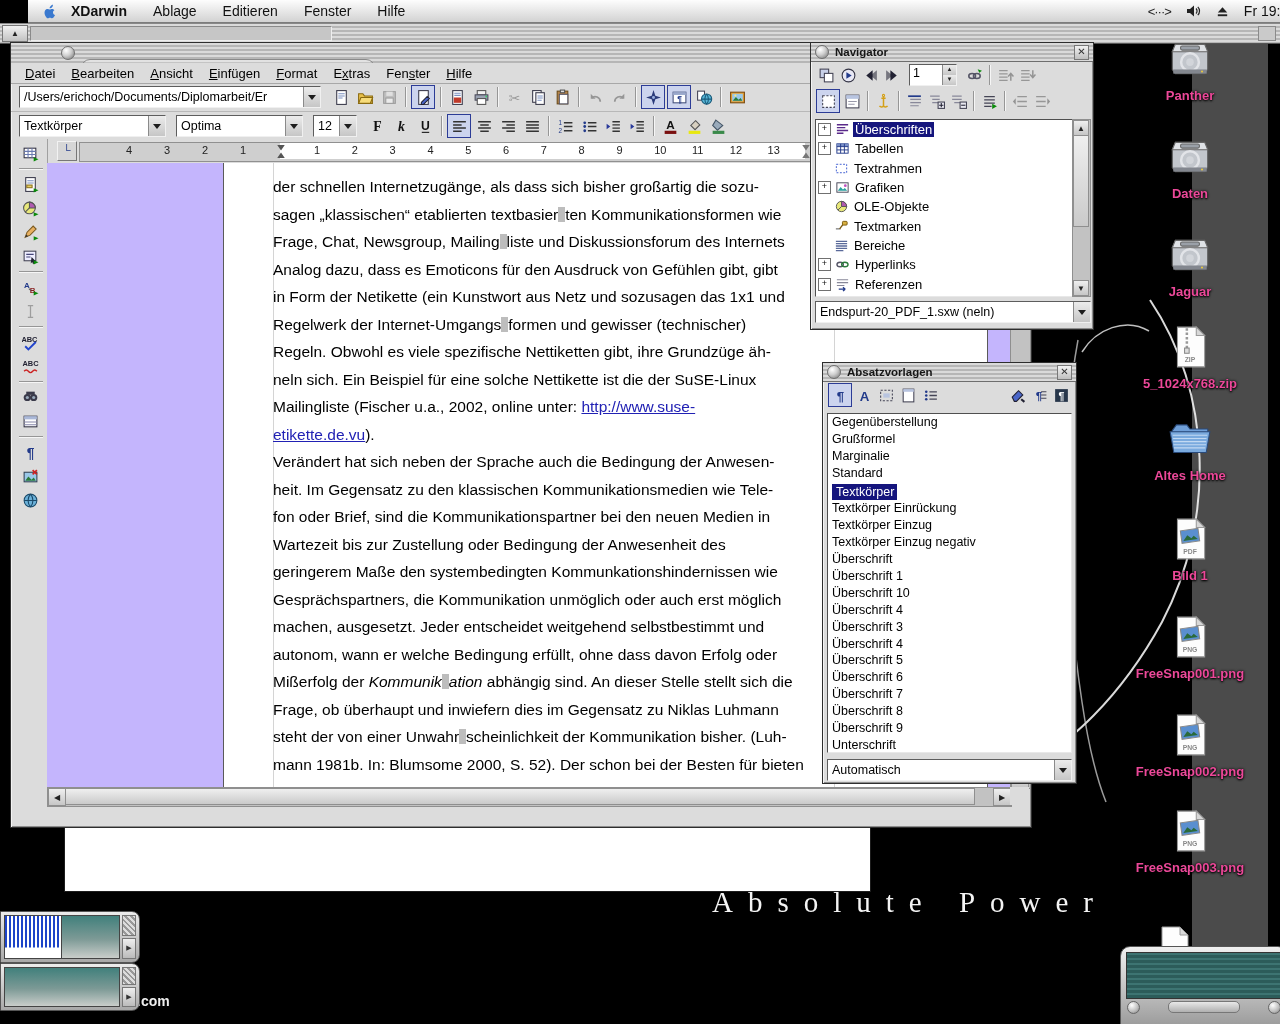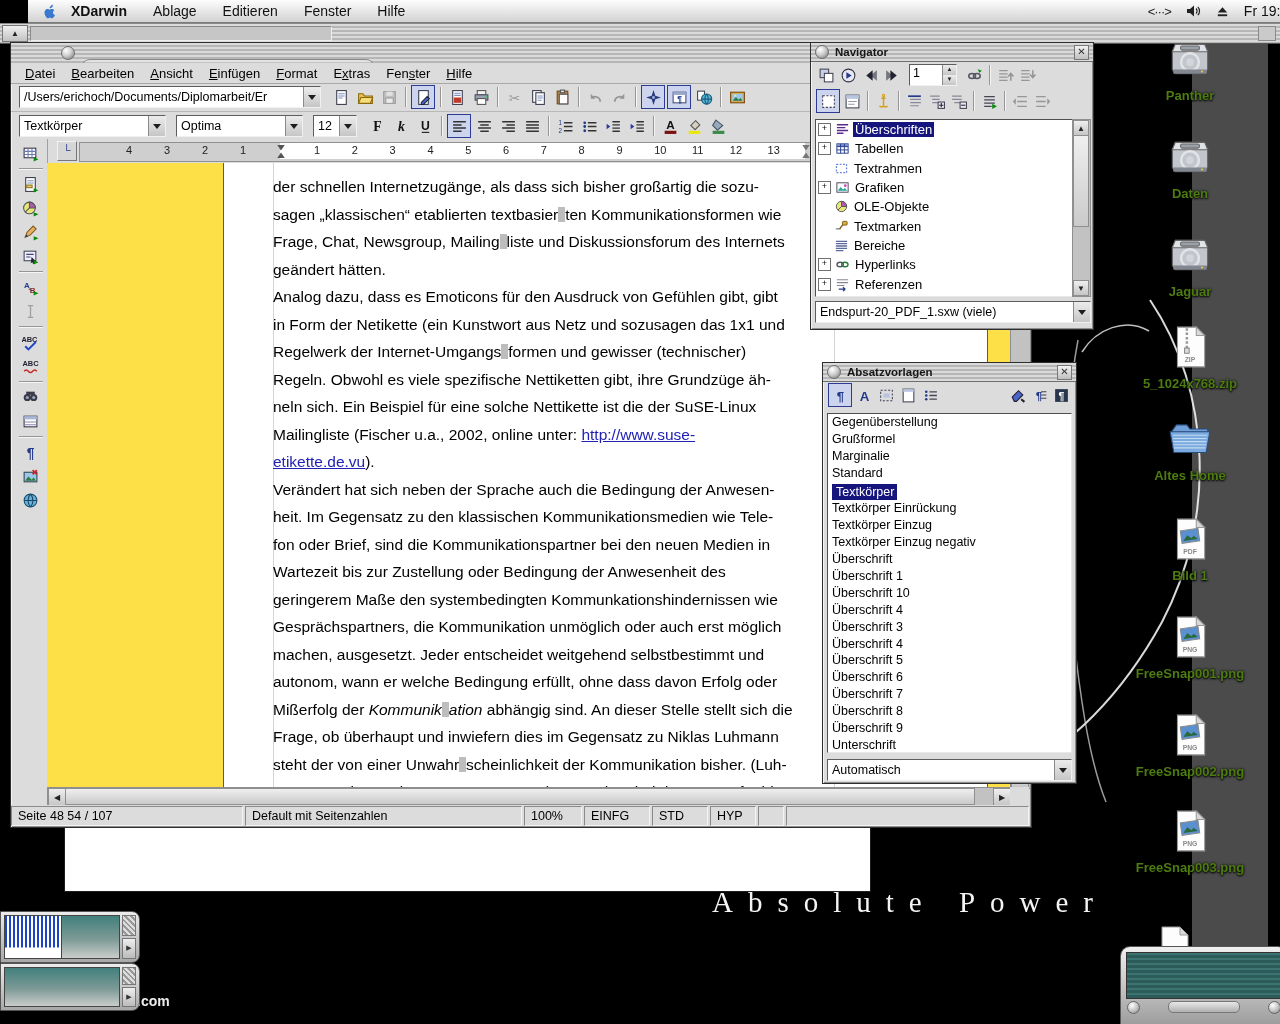--- a/index.html
+++ b/index.html
@@ -50,21 +50,21 @@
   #w-menus{left:0;top:20px;width:1018px;height:20px;display:flex;align-items:center;background:#dcdcdc;
            font-size:13px;padding-left:6px;border-bottom:1px solid #a8a8a8;}
   #w-menus span{padding:0 8px;}
   #w-func{left:0;top:40px;width:1018px;height:28px;padding-left:8px;}
   #w-obj{left:0;top:68px;width:1018px;height:28px;padding-left:8px;border-top:1px solid #b8b8b8;}
   #w-ruler{left:38px;top:96px;width:961px;height:24px;}
   #ruler-strip{left:30px;top:3px;width:931px;height:18px;background:#cfcfcf;border:1px solid #909090;font-size:11px;color:#222;}
   #ruler-white{left:200px;top:0;width:525px;height:16px;background:#fff;}
   .rnum{position:absolute;top:1px;}
   #w-left{left:3px;top:96px;width:33px;height:666px;border-right:1px solid #a0a0a0;display:flex;flex-direction:column;align-items:center;padding-top:2px;}
-  #w-content{left:36px;top:120px;width:963px;height:624px;background:#fde047;overflow:hidden;}
+  #w-content{left:36px;top:120px;width:963px;height:624px;background:#c4b5fd;overflow:hidden;}
   #page{left:176px;top:0;width:763px;height:624px;background:#fff;border-left:1px solid #5a5a5a;border-right:1px solid #5a5a5a;}
   #textcol{left:226px;top:10px;width:560px;}
   .docline{white-space:pre;font-size:15.5px;height:27.5px;line-height:27.5px;color:#000;}
   .docline .i{font-style:italic;}
   .docline .link{color:#2121b4;text-decoration:underline;}
   .soft{display:inline-block;width:7px;height:15px;background:#bdbdbd;vertical-align:-2px;}
   .margin-line{position:absolute;top:0;bottom:0;width:1px;background:#d4d4d4;}
   
   .sbtrack{background:#c2c2c2;border:1px solid #8f8f8f;}
   .sbthumb{background:linear-gradient(#efefef,#cacaca);border:1px solid #8f8f8f;position:absolute;}
@@ -86,21 +86,21 @@
   .noexp{width:13px;flex:0 0 auto;}
   .sel{background:#15157d;color:#fff;}
   .styitem{height:16.9px;line-height:16.9px;font-size:12.5px;padding-left:4px;white-space:nowrap;}
   .styitem.sel{display:inline-block;height:16.9px;padding-right:3px;margin-left:4px;}
   .spin{display:flex;height:20px;background:#fff;border:1px solid;border-color:#5d5d5d #f0f0f0 #f0f0f0 #5d5d5d;width:46px;font-size:12.5px;}
   .spin .cval{flex:1;padding:1px 3px;}
   .spincol{width:13px;display:flex;flex-direction:column;border-left:1px solid #8a8a8a;}
   .spincol div{flex:1;background:linear-gradient(#ececec,#c6c6c6);font-size:6px;line-height:8px;text-align:center;color:#222;}
   
   .dicon{position:absolute;width:96px;display:flex;flex-direction:column;align-items:center;z-index:2;}
-  .dicon .icolabel{margin-top:2px;color:#4d7c0f;font-weight:bold;font-size:13px;text-align:left;text-shadow:0 1px 2px #000,0 0 3px #000;white-space:nowrap;}
+  .dicon .icolabel{margin-top:2px;color:#ec4899;font-weight:bold;font-size:13px;text-align:left;text-shadow:0 1px 2px #000,0 0 3px #000;white-space:nowrap;}
   
   #login-bar{left:0;top:23px;width:1280px;height:19px;z-index:1;border-top:1px solid #888;border-bottom:1px solid #555;}
   #login-body{left:64px;top:826px;width:805px;height:64px;background:#fff;border:1px solid #1d1d1d;z-index:1;}
   .upbtn{position:absolute;width:24px;height:15px;background:linear-gradient(#f0f0f0,#c2c2c2);border:1px solid #777;
          display:flex;align-items:center;justify-content:center;font-size:8px;color:#222;}
   #teal-win{left:1120px;top:946px;width:168px;height:80px;z-index:6;border-radius:10px 10px 0 0;
             background:linear-gradient(#f0f0f0,#9c9c9c);border:1px solid #555;padding:5px 5px 0 5px;box-sizing:border-box;}
   #teal-in{width:100%;height:47px;background:repeating-linear-gradient(to bottom,#3d7472 0 2px,#2c5c5a 2px 5px);border:1px solid #333;box-sizing:border-box;}
   #teal-scroll{width:100%;height:16px;display:flex;align-items:center;justify-content:center;position:relative;}
   .knob{width:11px;height:11px;border-radius:50%;background:radial-gradient(circle at 35% 30%,#fff,#bbb 60%,#777);border:1px solid #666;position:absolute;top:2px;}
@@ -518,21 +518,20 @@
     </div>
   <div id="w-content" class="abs">
     <div id="page" class="abs">
       <div class="margin-line" style="left:49px;"></div>
       <div class="margin-line" style="left:610px;"></div>
     </div>
     <div id="textcol" class="abs">
         <div class="docline"><span>der schnellen Internetzugänge, als dass sich bisher großartig die sozu-</span></div>
         <div class="docline"><span>sagen „klassischen“ etablierten textbasier</span><span class="soft"></span><span>ten Kommunikationsformen wie</span></div>
         <div class="docline"><span>Frage, Chat, Newsgroup, Mailing</span><span class="soft"></span><span>liste und Diskussionsforum des Internets</span></div>
-        <div class="docline"><span>geändert hätten.</span></div>
         <div class="docline"><span>Analog dazu, dass es Emoticons für den Ausdruck von Gefühlen gibt, gibt</span></div>
         <div class="docline"><span>in Form der Netikette (ein Kunstwort aus Netz und sozusagen das 1x1 und</span></div>
         <div class="docline"><span>Regelwerk der Internet-Umgangs</span><span class="soft"></span><span>formen und gewisser (technischer)</span></div>
         <div class="docline"><span>Regeln. Obwohl es viele spezifische Nettiketten gibt, ihre Grundzüge äh-</span></div>
         <div class="docline"><span>neln sich. Ein Beispiel für eine solche Nettikette ist die der SuSE-Linux</span></div>
         <div class="docline"><span>Mailingliste (Fischer u.a., 2002, online unter: </span><span class="link">http://www.suse-</span></div>
         <div class="docline"><span class="link">etikette.de.vu</span><span>).</span></div>
         <div class="docline"><span>Verändert hat sich neben der Sprache auch die Bedingung der Anwesen-</span></div>
         <div class="docline"><span>heit. Im Gegensatz zu den klassischen Kommunikationsmedien wie Tele-</span></div>
         <div class="docline"><span>fon oder Brief, sind die Kommunikationspartner bei den neuen Medien in</span></div>
@@ -551,30 +550,20 @@
     <div class="sbarrow" style="left:0;top:0;">▲</div>
     <div class="sbthumb" style="left:0;top:20px;width:16px;height:100px;"></div>
     <div class="sbarrow" style="left:0;bottom:0;">▼</div>
   </div>
   <div id="w-hscroll" class="abs sbtrack">
     <div class="sbarrow" style="left:0;top:0;">◀</div>
     <div class="sbthumb" style="left:17px;top:0;width:908px;height:15px;"></div>
     <div class="sbarrow" style="right:0;top:0;">▶</div>
   </div>
   <div class="abs" style="left:999px;top:744px;width:19px;height:18px;background:#dcdcdc;"></div>
-  <div id="w-status" class="abs">
-      <span class="scell" style="width: 218px;">Seite 48   54 / 107</span>
-      <span class="scell" style="width: 263px;">Default mit Seitenzahlen</span>
-      <span class="scell" style="width: 44px;">100%</span>
-      <span class="scell" style="width: 52px;">EINFG</span>
-      <span class="scell" style="width: 42px;">STD</span>
-      <span class="scell" style="width: 32px;">HYP</span>
-      <span class="scell" style="width: 12px;"></span>
-      <span class="scell" style="flex: 1 1 0%;"></span>
-    </div>
 </div>
 
 <div id="navigator" class="abs win">
   <div class="fl-title pins tbar">
     <span class="ball"></span>
     <span class="ttl">Navigator</span>
     <span class="xbtn" style="margin-left:auto;">✕</span>
   </div>
   <div class="tbrow" style="height:26px;padding-left:4px;">
     <span id="nav-r1a" class="tbrow">
@@ -800,21 +789,21 @@
           <span class="lbl">Verzeichnisse</span>
         </div>
       </div>
   </div>
   <div class="abs sbtrack" style="left:261px;top:76px;width:17px;height:176px;">
     <div class="sbarrow" style="left:0;top:0;width:14px;height:14px;">▲</div>
     <div class="sbthumb" style="left:0;top:15px;width:14px;height:90px;"></div>
     <div class="sbarrow" style="left:0;bottom:0;width:14px;height:14px;">▼</div>
   </div>
   <div class="combo abs" style="left:4px;top:258px;width:274px;">
-    <span class="cval">Endspurt-20_PDF_1.sxw (viele)</span>
+    <span class="cval">Endspurt-20_PDF_1.sxw (neln)</span>
     <span class="dd"></span>
   </div>
 </div>
 
 <div id="stylist" class="abs win">
   <div class="fl-title pins tbar">
     <span class="ball"></span>
     <span class="ttl">Absatzvorlagen</span>
     <span class="xbtn" style="margin-left:auto;">✕</span>
   </div>

